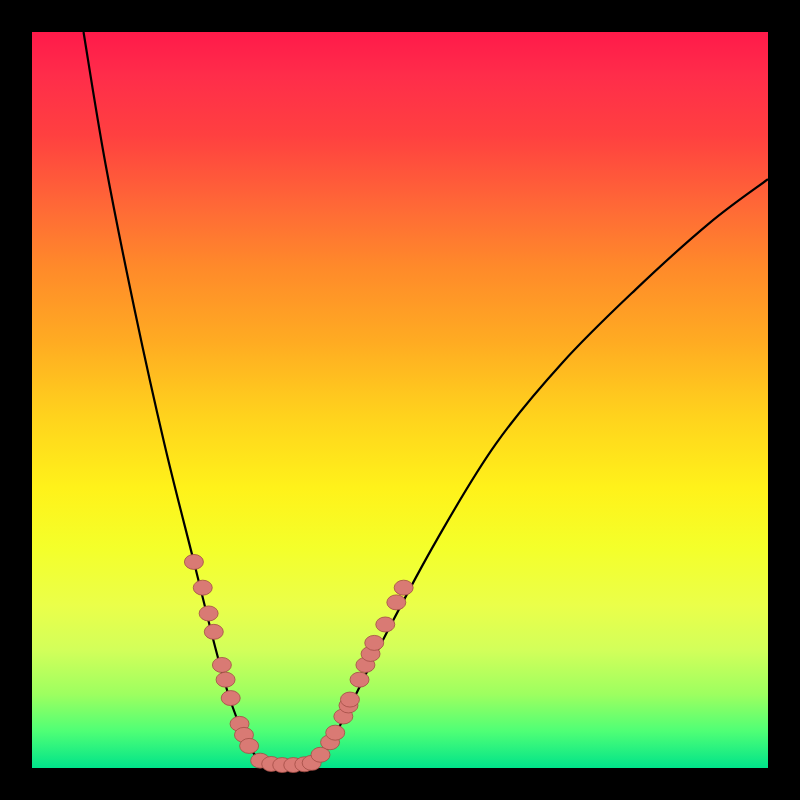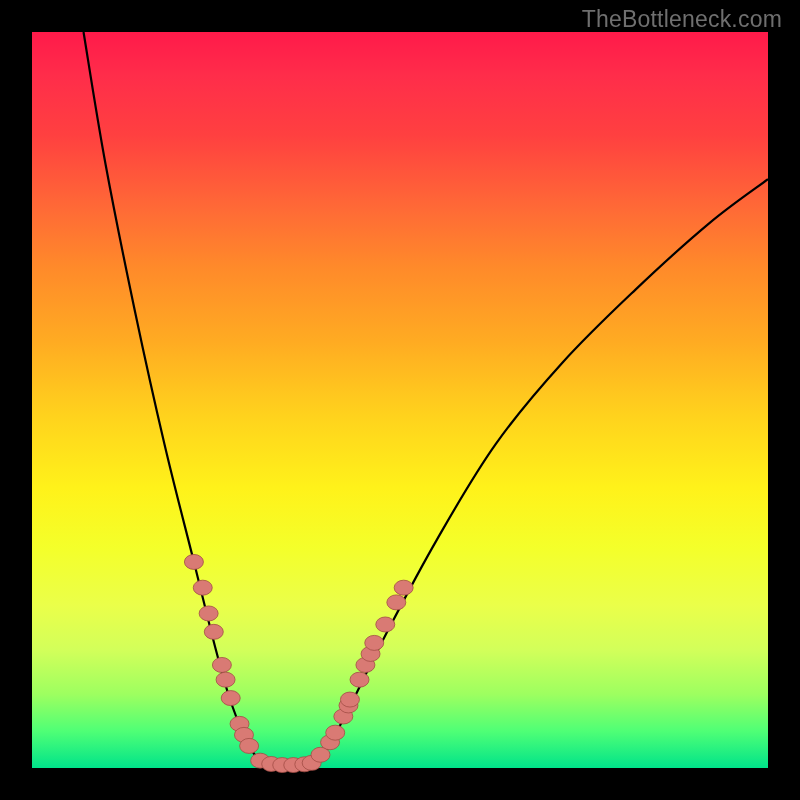--- a/index.html
+++ b/index.html
@@ -60,21 +60,20 @@
     width: 736px;
     height: 736px;
     overflow: visible;
   }
 </style>
 </head>
 <body>
 
 <div class="frame">
 
-  <div class="watermark">TheBottleneck.com</div>
 
   <div class="plot-area">
     <svg class="curve" viewBox="0 0 736 736" preserveAspectRatio="none">
       <g>
         <path id="curve-path" fill="none" stroke-width="2.2" stroke="#000000" d="M 51.52 0 C 55.494400000000006 23.846400000000003, 64.3264 82.13760000000002, 73.60000000000001 132.48000000000002 C 82.87360000000001 182.82240000000002, 92.44160000000001 229.3376, 103.04 279.68 C 113.6384 330.0224, 121.88159999999999 367.1168, 132.48 412.16 C 143.0784 457.20320000000004, 152.64639999999997 492.82559999999995, 161.92 529.92 C 171.1936 567.0143999999999, 177.376 593.0688, 184 618.24 C 190.624 643.4112, 193.42080000000004 653.8624, 198.72000000000003 669.76 C 204.0192 685.6576, 208.8032 696.6239999999999, 213.44 706.56 C 218.0768 716.496, 220.5056 720.3232, 224.48 724.96 C 228.4544 729.5968, 230.88320000000002 730.7302400000001, 235.52 732.32 C 240.1568 733.90976, 244.94080000000002 733.52704, 250.24 733.792 C 255.5392 734.05696, 259.6608 734.05696, 264.96 733.792 C 270.25919999999996 733.52704, 274.3808 735.2345600000001, 279.68 732.32 C 284.9792 729.40544, 287.776 727.5360000000001, 294.40000000000003 717.6 C 301.02400000000006 707.664, 305.88160000000005 697.6544, 316.48 677.12 C 327.0784 656.5856, 337.38239999999996 633.9904, 353.28 603.52 C 369.1776 573.0495999999999, 384.928 542.2848, 404.8 507.84000000000003 C 424.672 473.39520000000005, 441.15840000000003 443.95520000000005, 463.68 412.16 C 486.2016 380.3648, 504.74879999999996 359.0208, 529.92 331.2 C 555.0912 303.37919999999997, 577.024 282.77119999999996, 603.52 257.59999999999997 C 630.016 232.42879999999997, 653.2736 211.23200000000003, 677.12 191.36 C 700.9664 171.488, 725.4016 155.14879999999994, 736 147.19999999999993"></path>
       </g>
       <g id="markers-group">
           <ellipse cx="161.92" cy="529.92" rx="9.5" ry="7.5" fill="#d97a74" stroke="#a24c45" stroke-width="0.8"></ellipse>
           <ellipse cx="170.75199999999998" cy="555.6800000000001" rx="9.5" ry="7.5" fill="#d97a74" stroke="#a24c45" stroke-width="0.8"></ellipse>
           <ellipse cx="176.64" cy="581.44" rx="9.5" ry="7.5" fill="#d97a74" stroke="#a24c45" stroke-width="0.8"></ellipse>

